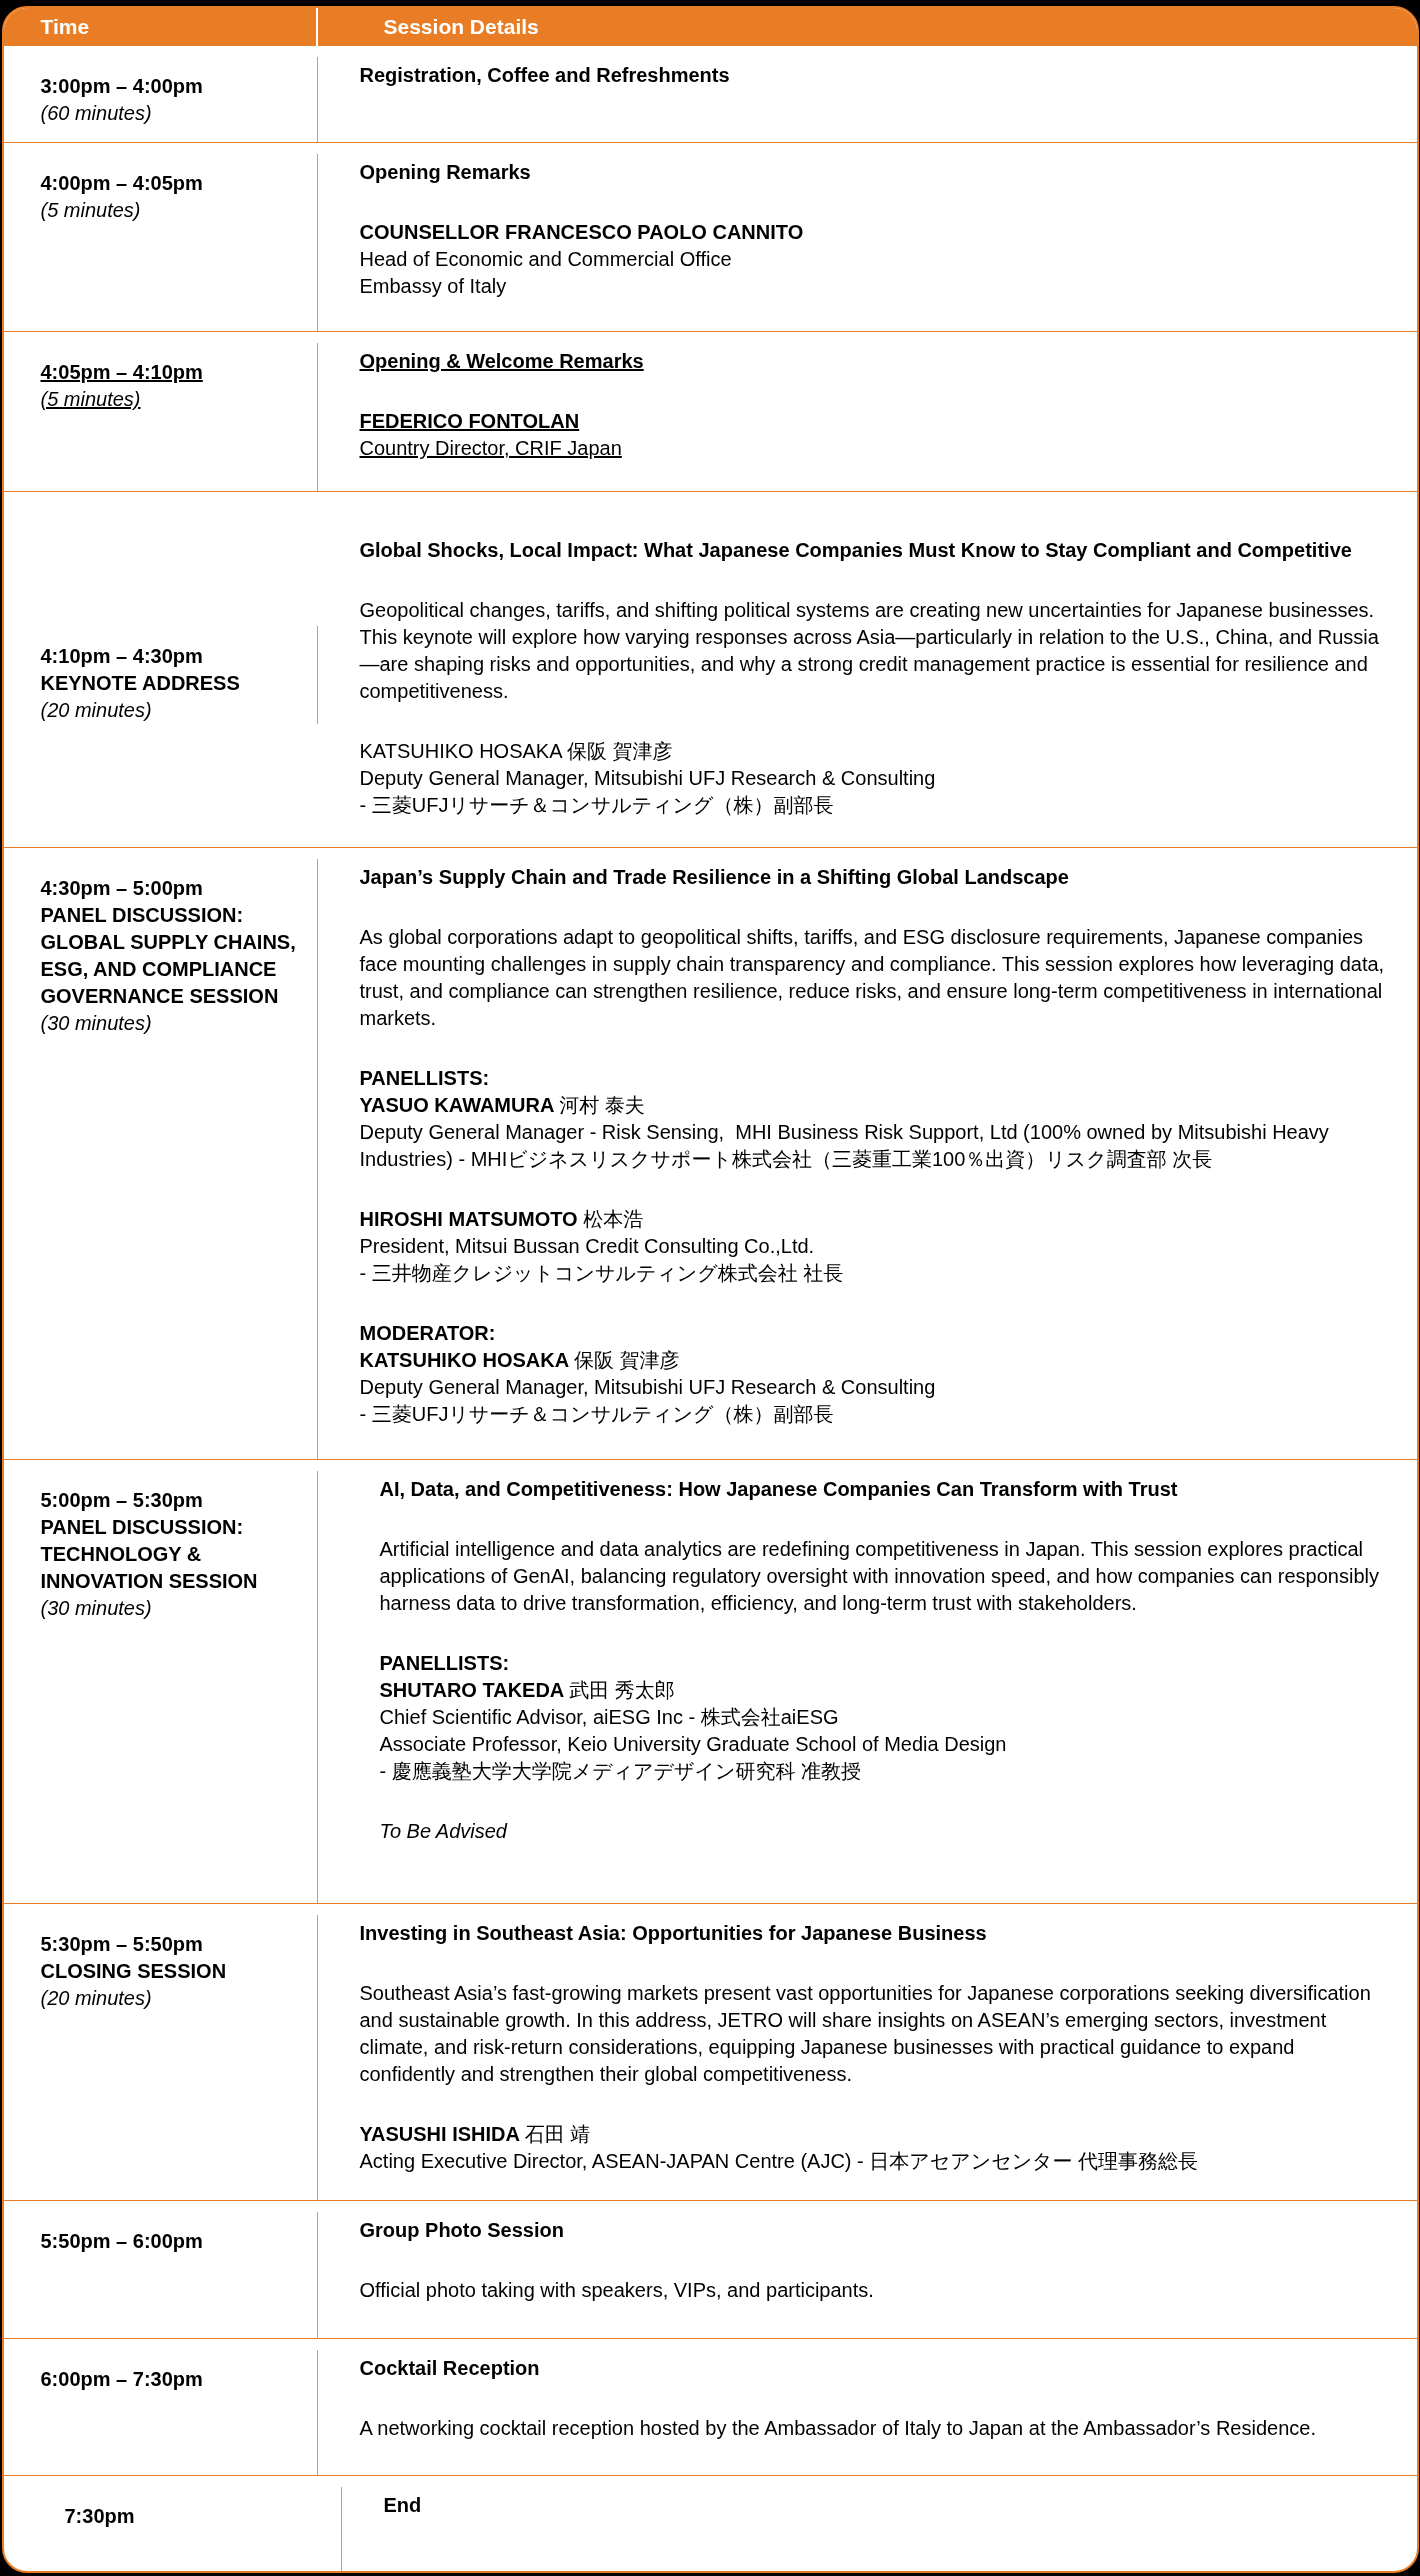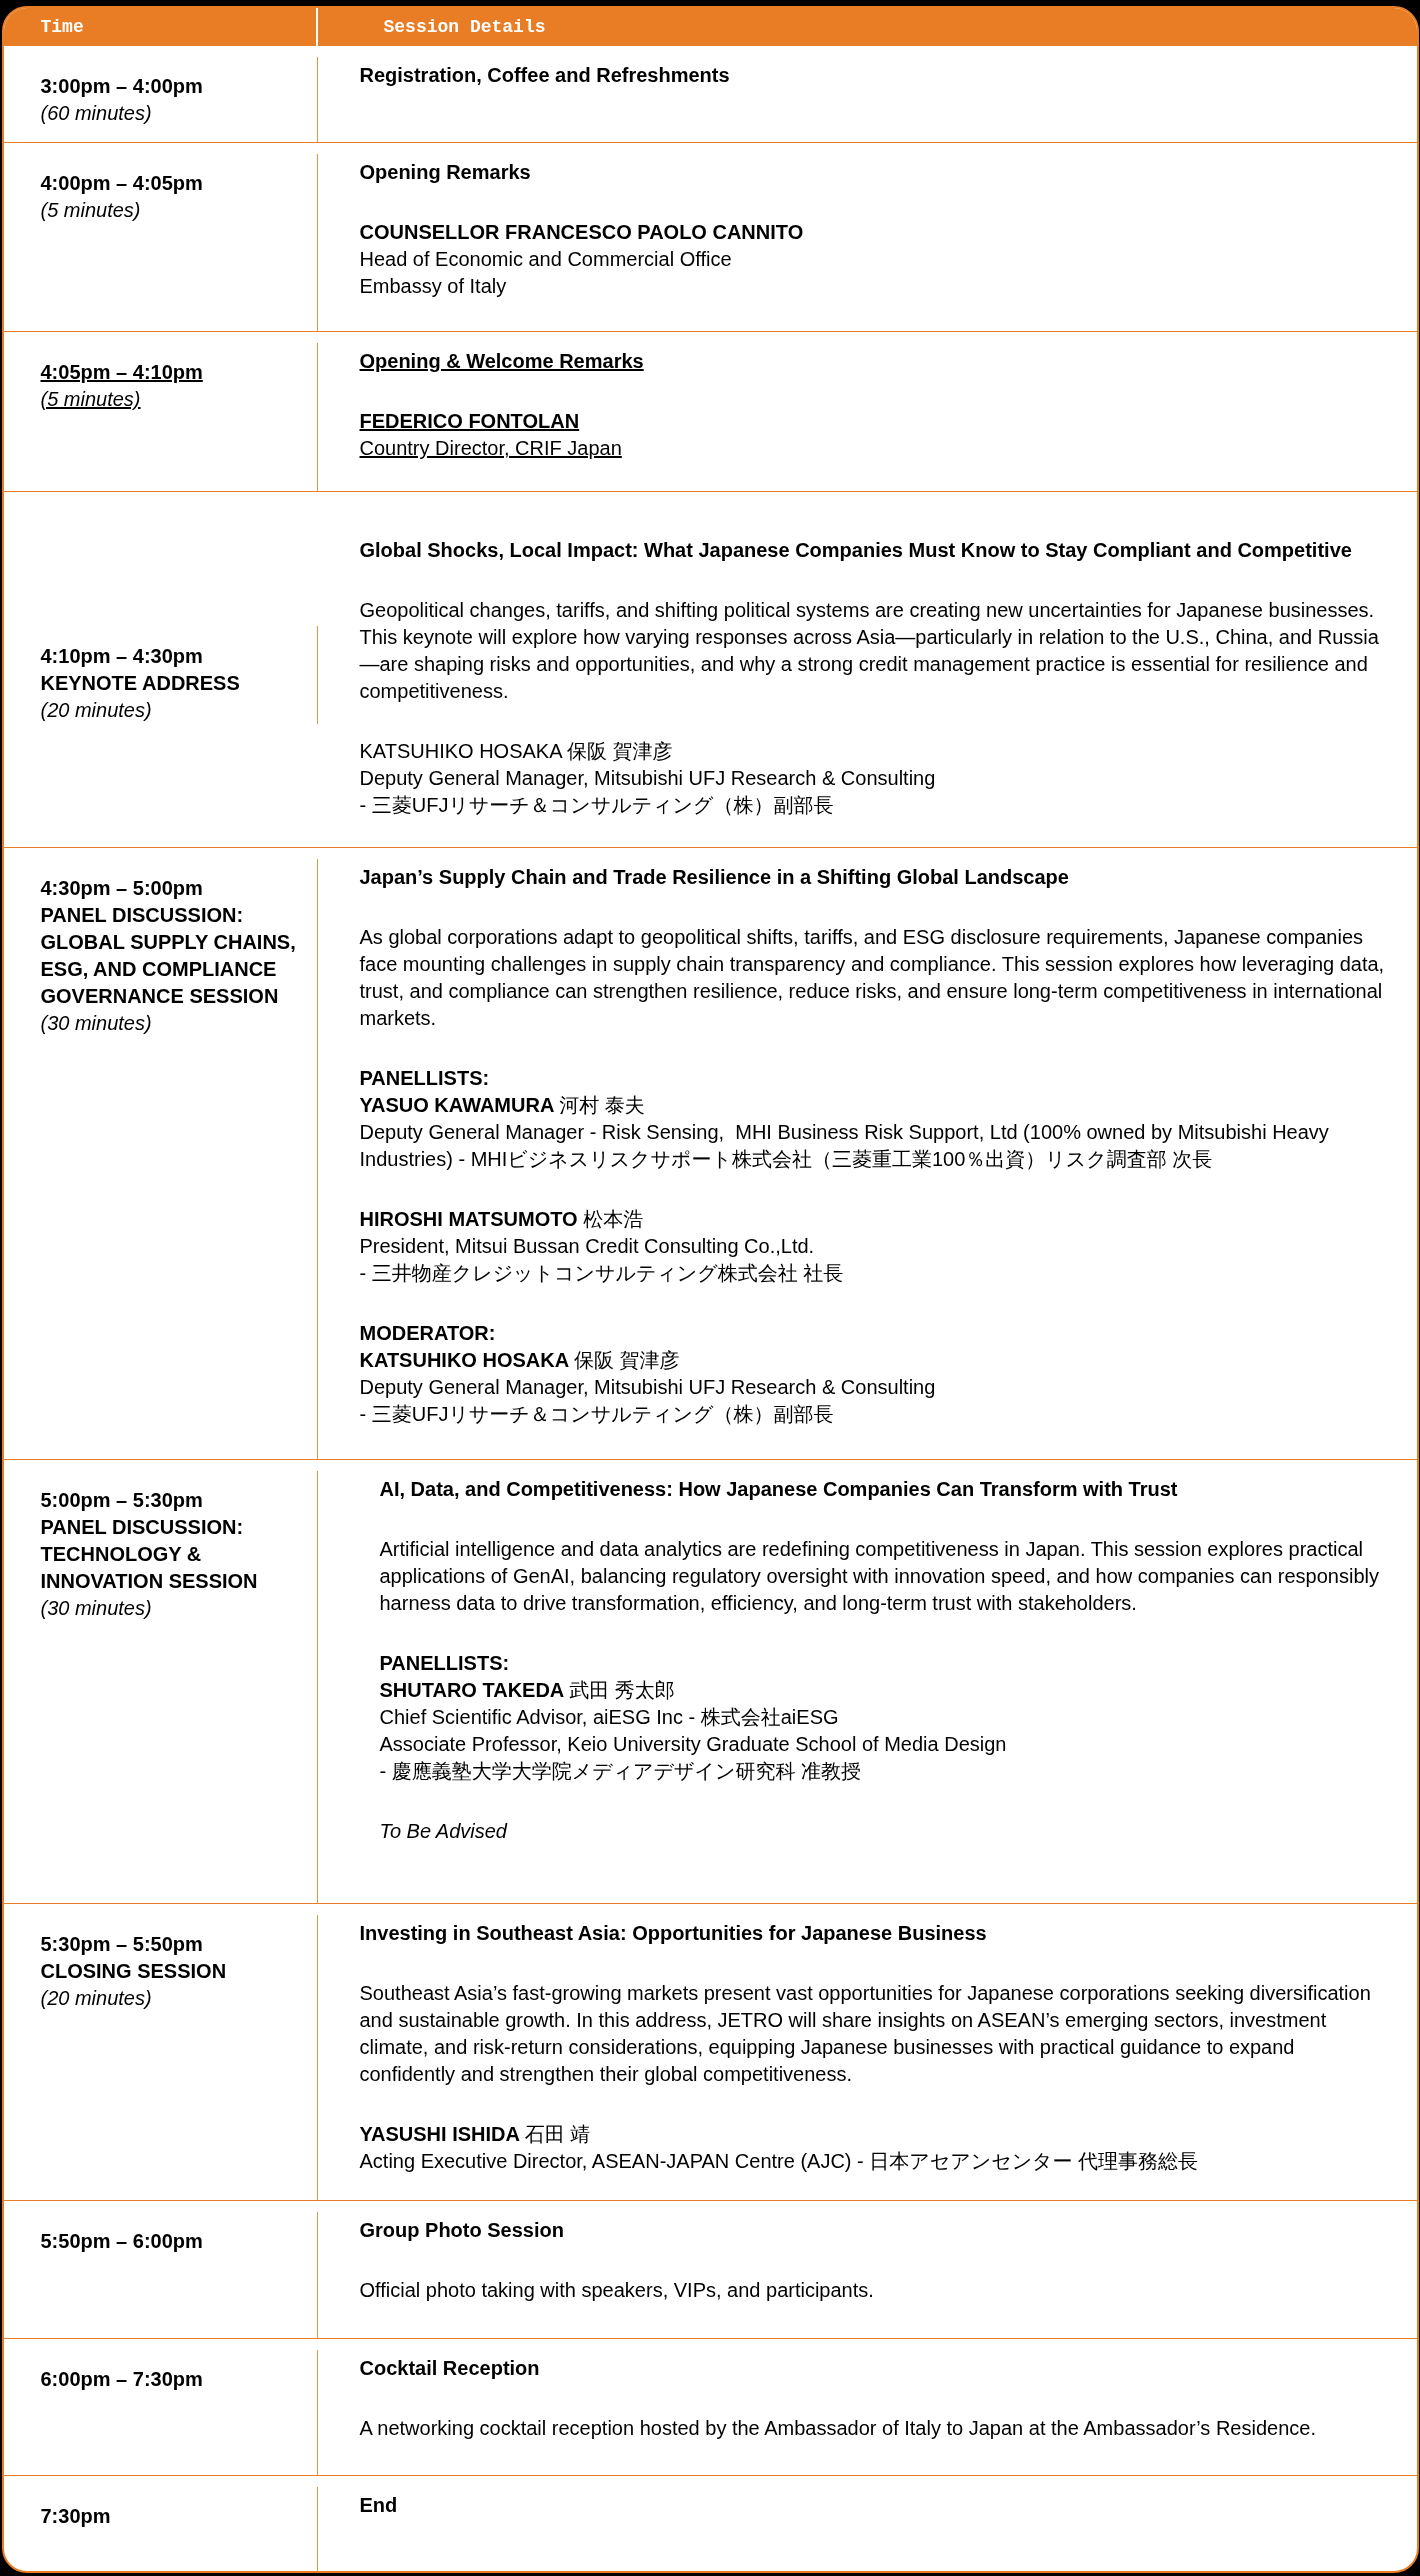--- a/index.html
+++ b/index.html
@@ -18,38 +18,37 @@
   }
   .header-row {
     display: flex;
     height: 38px;
     background: #E87D25;
     color: #fff;
   }
   .hcell {
     display: flex;
     align-items: center;
-    font-size: 18px;
+    font-size: 21px;
     font-weight: 700;
-    font-family: Liberation Mono, monospace;
   }
   .hcell.time { width: 314px; padding-left: 37px; border-right: 2.2px solid #ffffff; }
   .hcell.details { flex: 1; padding-left: 66px; }
   .row { display: flex; overflow: hidden; }
   .row + .row { border-top: 1.5px solid #E87D25; }
   .row:nth-child(1)  { height: 96px; }
   .row:nth-child(2)  { height: 189px; }
   .row:nth-child(3)  { height: 160px; text-decoration: underline; }
   .row:nth-child(4)  { height: 356px; align-items: center; }
   .row:nth-child(5)  { height: 612px; }
   .row:nth-child(6)  { height: 444px; gap: 20px; }
   .row:nth-child(7)  { height: 297px; }
   .row:nth-child(8)  { height: 138px; }
   .row:nth-child(9)  { height: 137px; }
-  .row:nth-child(10) { height: 96px; }
+  .row:nth-child(10) { height: 96px; padding-left: 24px; }
   .cell {
     padding-top: 16.3px;
     overflow: hidden;
     color: #000;
   }
   .cell.time {
     width: 314px;
     padding-left: 37px;
     padding-right: 12px;
     border-right: 1.5px solid #ED943F;

